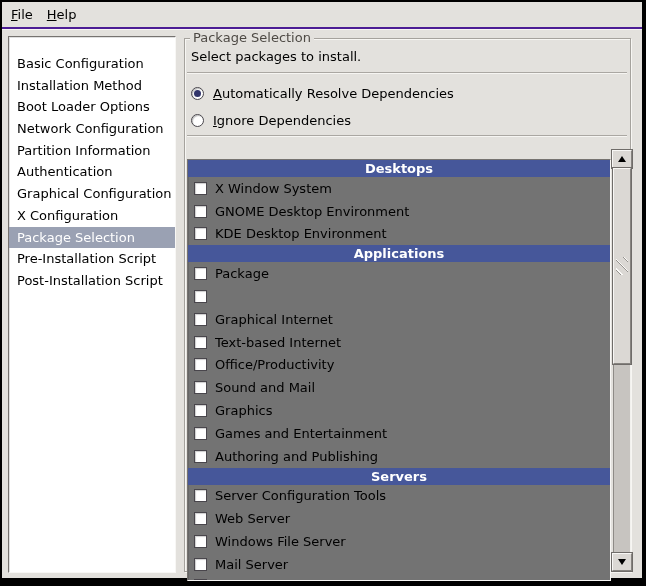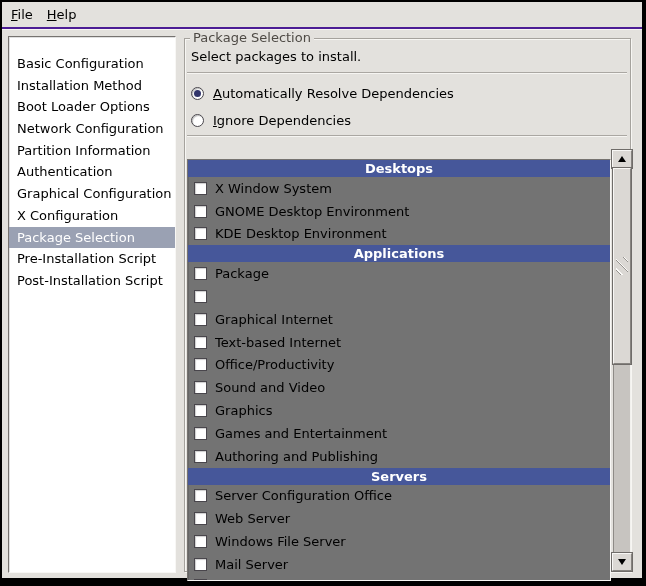--- a/index.html
+++ b/index.html
@@ -181,38 +181,38 @@
         <div class="pkg-row">
           <span class="checkbox"></span>
           <span>Text-based Internet</span>
         </div>
         <div class="pkg-row">
           <span class="checkbox"></span>
           <span>Office/Productivity</span>
         </div>
         <div class="pkg-row">
           <span class="checkbox"></span>
-          <span>Sound and Video</span>
+          <span>Sound and Mail</span>
         </div>
         <div class="pkg-row">
           <span class="checkbox"></span>
           <span>Graphics</span>
         </div>
         <div class="pkg-row">
           <span class="checkbox"></span>
           <span>Games and Entertainment</span>
         </div>
         <div class="pkg-row">
           <span class="checkbox"></span>
           <span>Authoring and Publishing</span>
         </div>
         <div class="banner">Servers</div>
         <div class="pkg-row">
           <span class="checkbox"></span>
-          <span>Server Configuration Office</span>
+          <span>Server Configuration Tools</span>
         </div>
         <div class="pkg-row">
           <span class="checkbox"></span>
           <span>Web Server</span>
         </div>
         <div class="pkg-row">
           <span class="checkbox"></span>
           <span>Windows File Server</span>
         </div>
         <div class="pkg-row">

